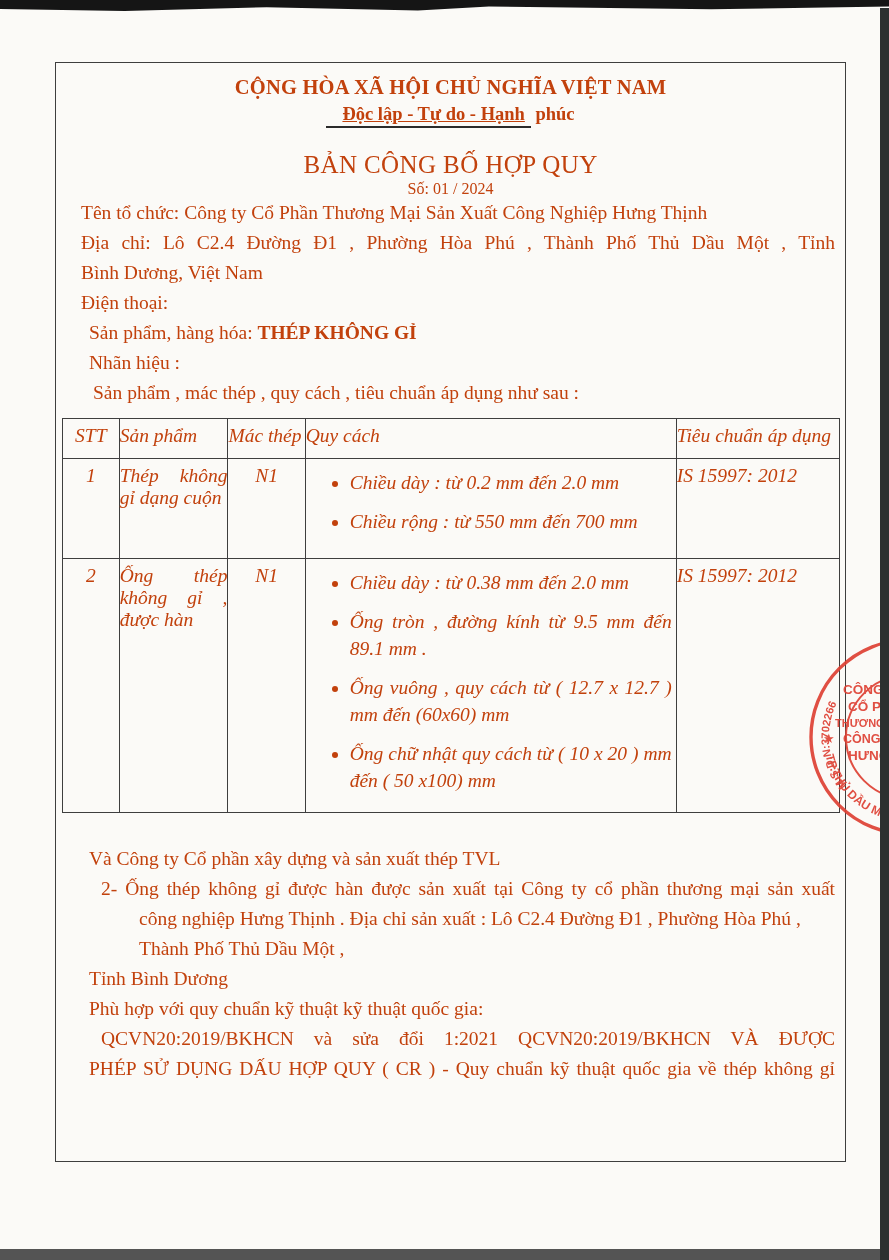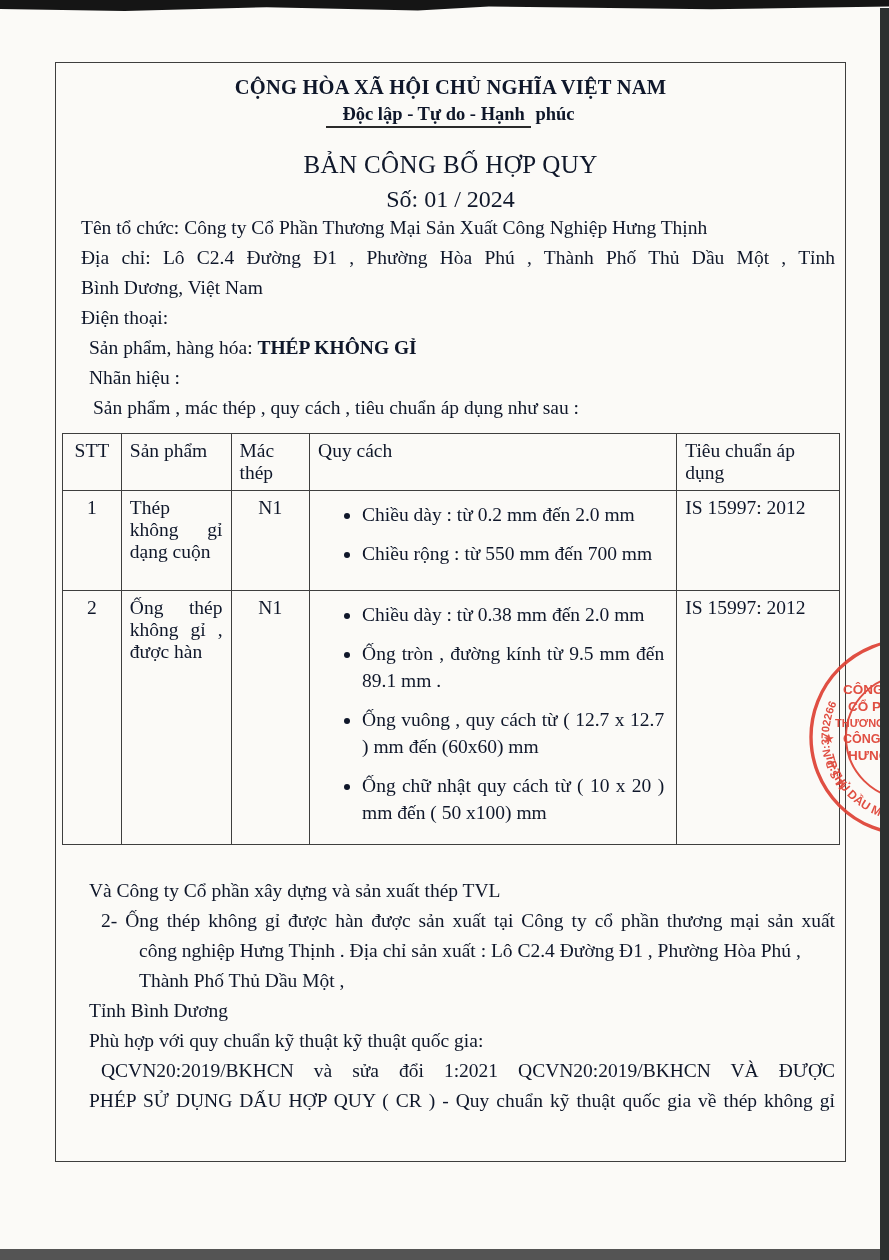--- a/index.html
+++ b/index.html
@@ -1,46 +1,46 @@
 <!DOCTYPE html>
 <html><head>
 <meta charset="utf-8">
 <style>
   html,body{margin:0;padding:0;background:#e8e8e6;}
   .page{
     position:relative;width:889px;height:1260px;margin:0 auto;
     background:#fbfaf7;overflow:hidden;
-    font-family:"Liberation Serif","DejaVu Serif",serif;color:#0f172a;
+    font-family:"Liberation Serif","DejaVu Serif",serif;color:#c2410c;
   }
   
   .strip-top{position:absolute;top:0;left:0;width:889px;height:13px;background:#151515;z-index:40;
     clip-path:polygon(0 0,100% 0,100% 50%,80% 72%,55% 50%,47% 80%,30% 55%,14% 85%,0 70%);}
   .strip-right{position:absolute;top:8px;right:0;width:9px;height:1252px;background:#2c3130;z-index:40;}
   .strip-bottom{position:absolute;bottom:0;left:0;width:889px;height:11px;background:#545454;z-index:38;}
   
   .frame{position:absolute;left:55px;top:62px;width:791px;height:1100px;
     border:1.6px solid #3e3e3e;box-sizing:border-box;}
   .center{text-align:center;}
   .nat-title{font-weight:bold;font-size:20.5px;margin-top:13px;letter-spacing:.2px;}
   .motto{font-weight:bold;font-size:18.5px;margin-top:5px;}
-  .motto .u{display:inline-block;border-bottom:2.4px solid #2a2a2a;padding:0 6px 1px 16px;}
+  .motto .u{display:inline-block;border-bottom:2.4px solid #2a2a2a;padding:0 6px 1px 16px;text-decoration:underline;}
   .doc-title{font-weight:normal;font-size:25px;margin-top:23px;letter-spacing:.4px;}
-  .doc-no{font-size:24px;margin-top:7px;}
+  .doc-no{font-size:16px;margin-top:1px;}
   .info{padding:0 10px 0 25px;font-size:19.5px;line-height:30px;}
   .info .line{margin:0;}
   .org{margin-top:12px;}
   .jlast{text-align:justify;text-align-last:justify;}
   .indent8{padding-left:8px;}
   .indent12{padding-left:12px;}
   .mt2{margin-top:2px;}
   .bold{font-weight:bold;}
   
   table.spec{border-collapse:collapse;margin:10px 0 0 6px;width:778px;font-size:19.5px;
     border:1.7px solid #3e3e3e;}
-  table.spec td{border:1.5px solid #3e3e3e;vertical-align:top;padding:6px 8px;box-sizing:border-box;}
+  table.spec td{border:1.5px solid #3e3e3e;vertical-align:top;padding:6px 0;box-sizing:border-box;font-style:italic;}
   td.hcell{height:40px;padding-top:8px;}
   td.c-stt{width:60px;text-align:center;}
   td.c-sp{width:117px;margin-top:48px;}
   td.c-mt{width:83px;text-align:center;}
   td.c-qc{width:407px;}
   td.c-tc{width:178px;}
   tr.r1 td{height:100px;}
   tr.r2 td{height:238px;}
   td .just{text-align:justify;}
   td.body-cell{padding-top:12px;}

